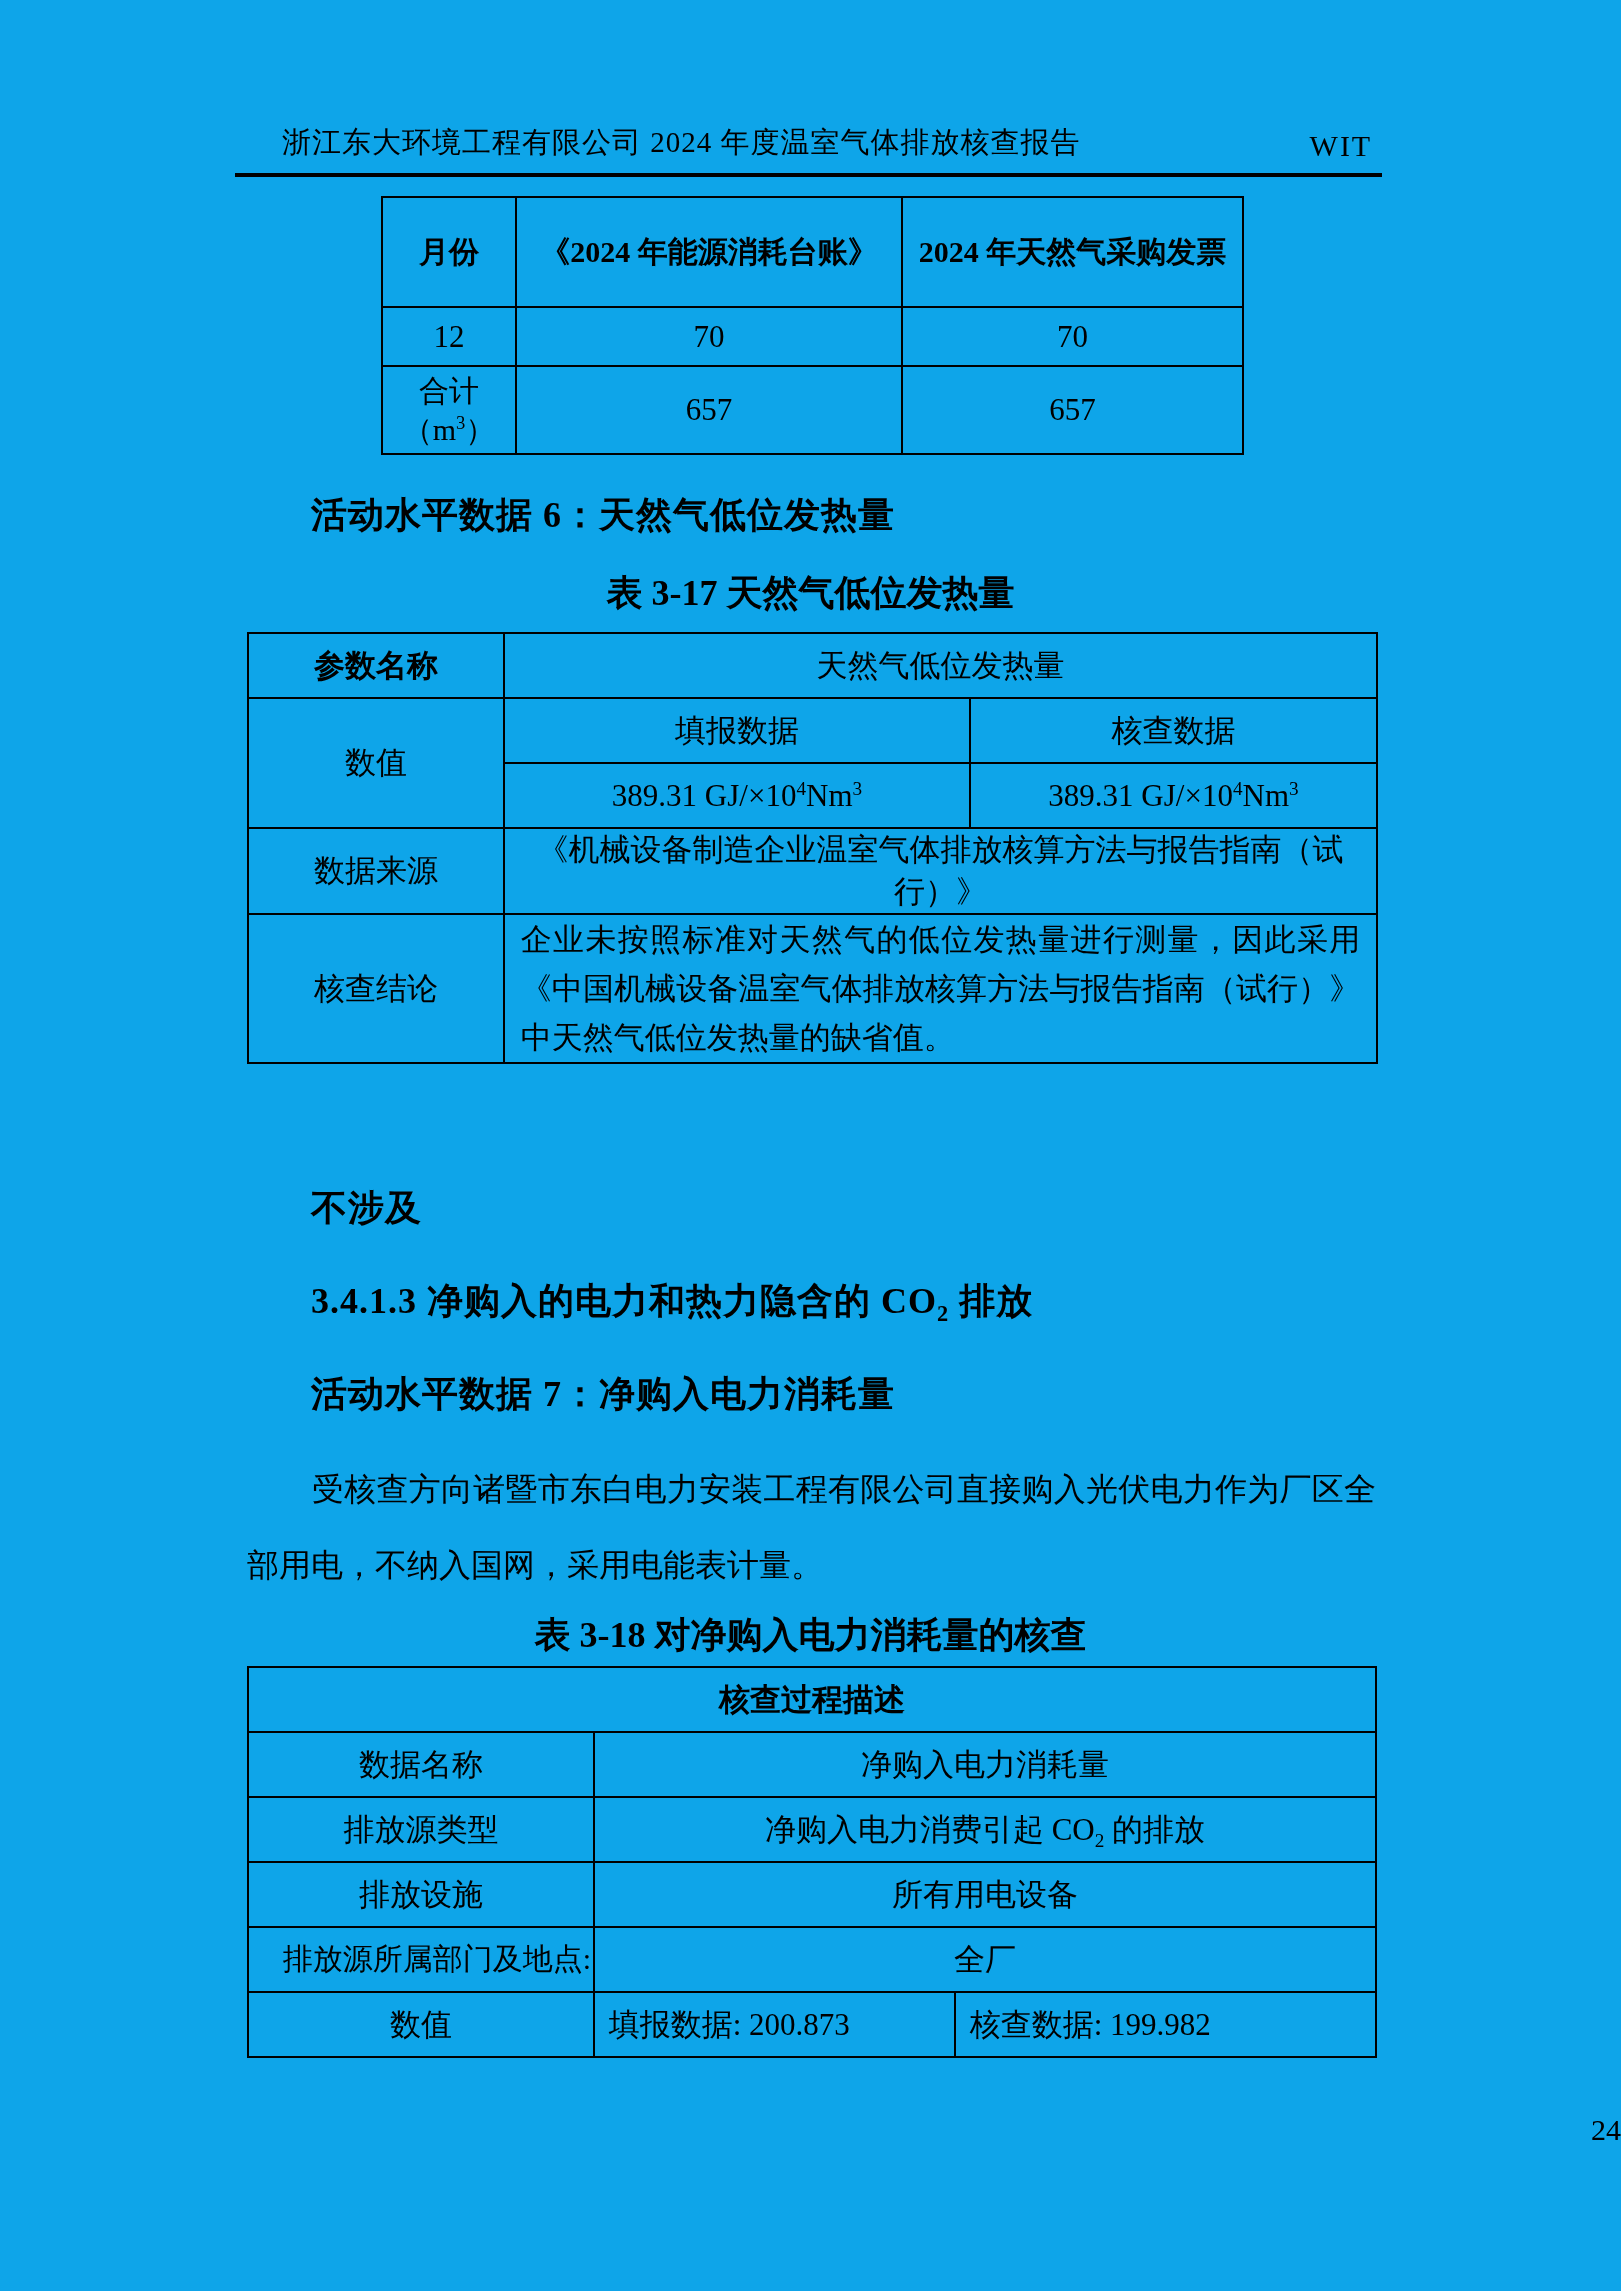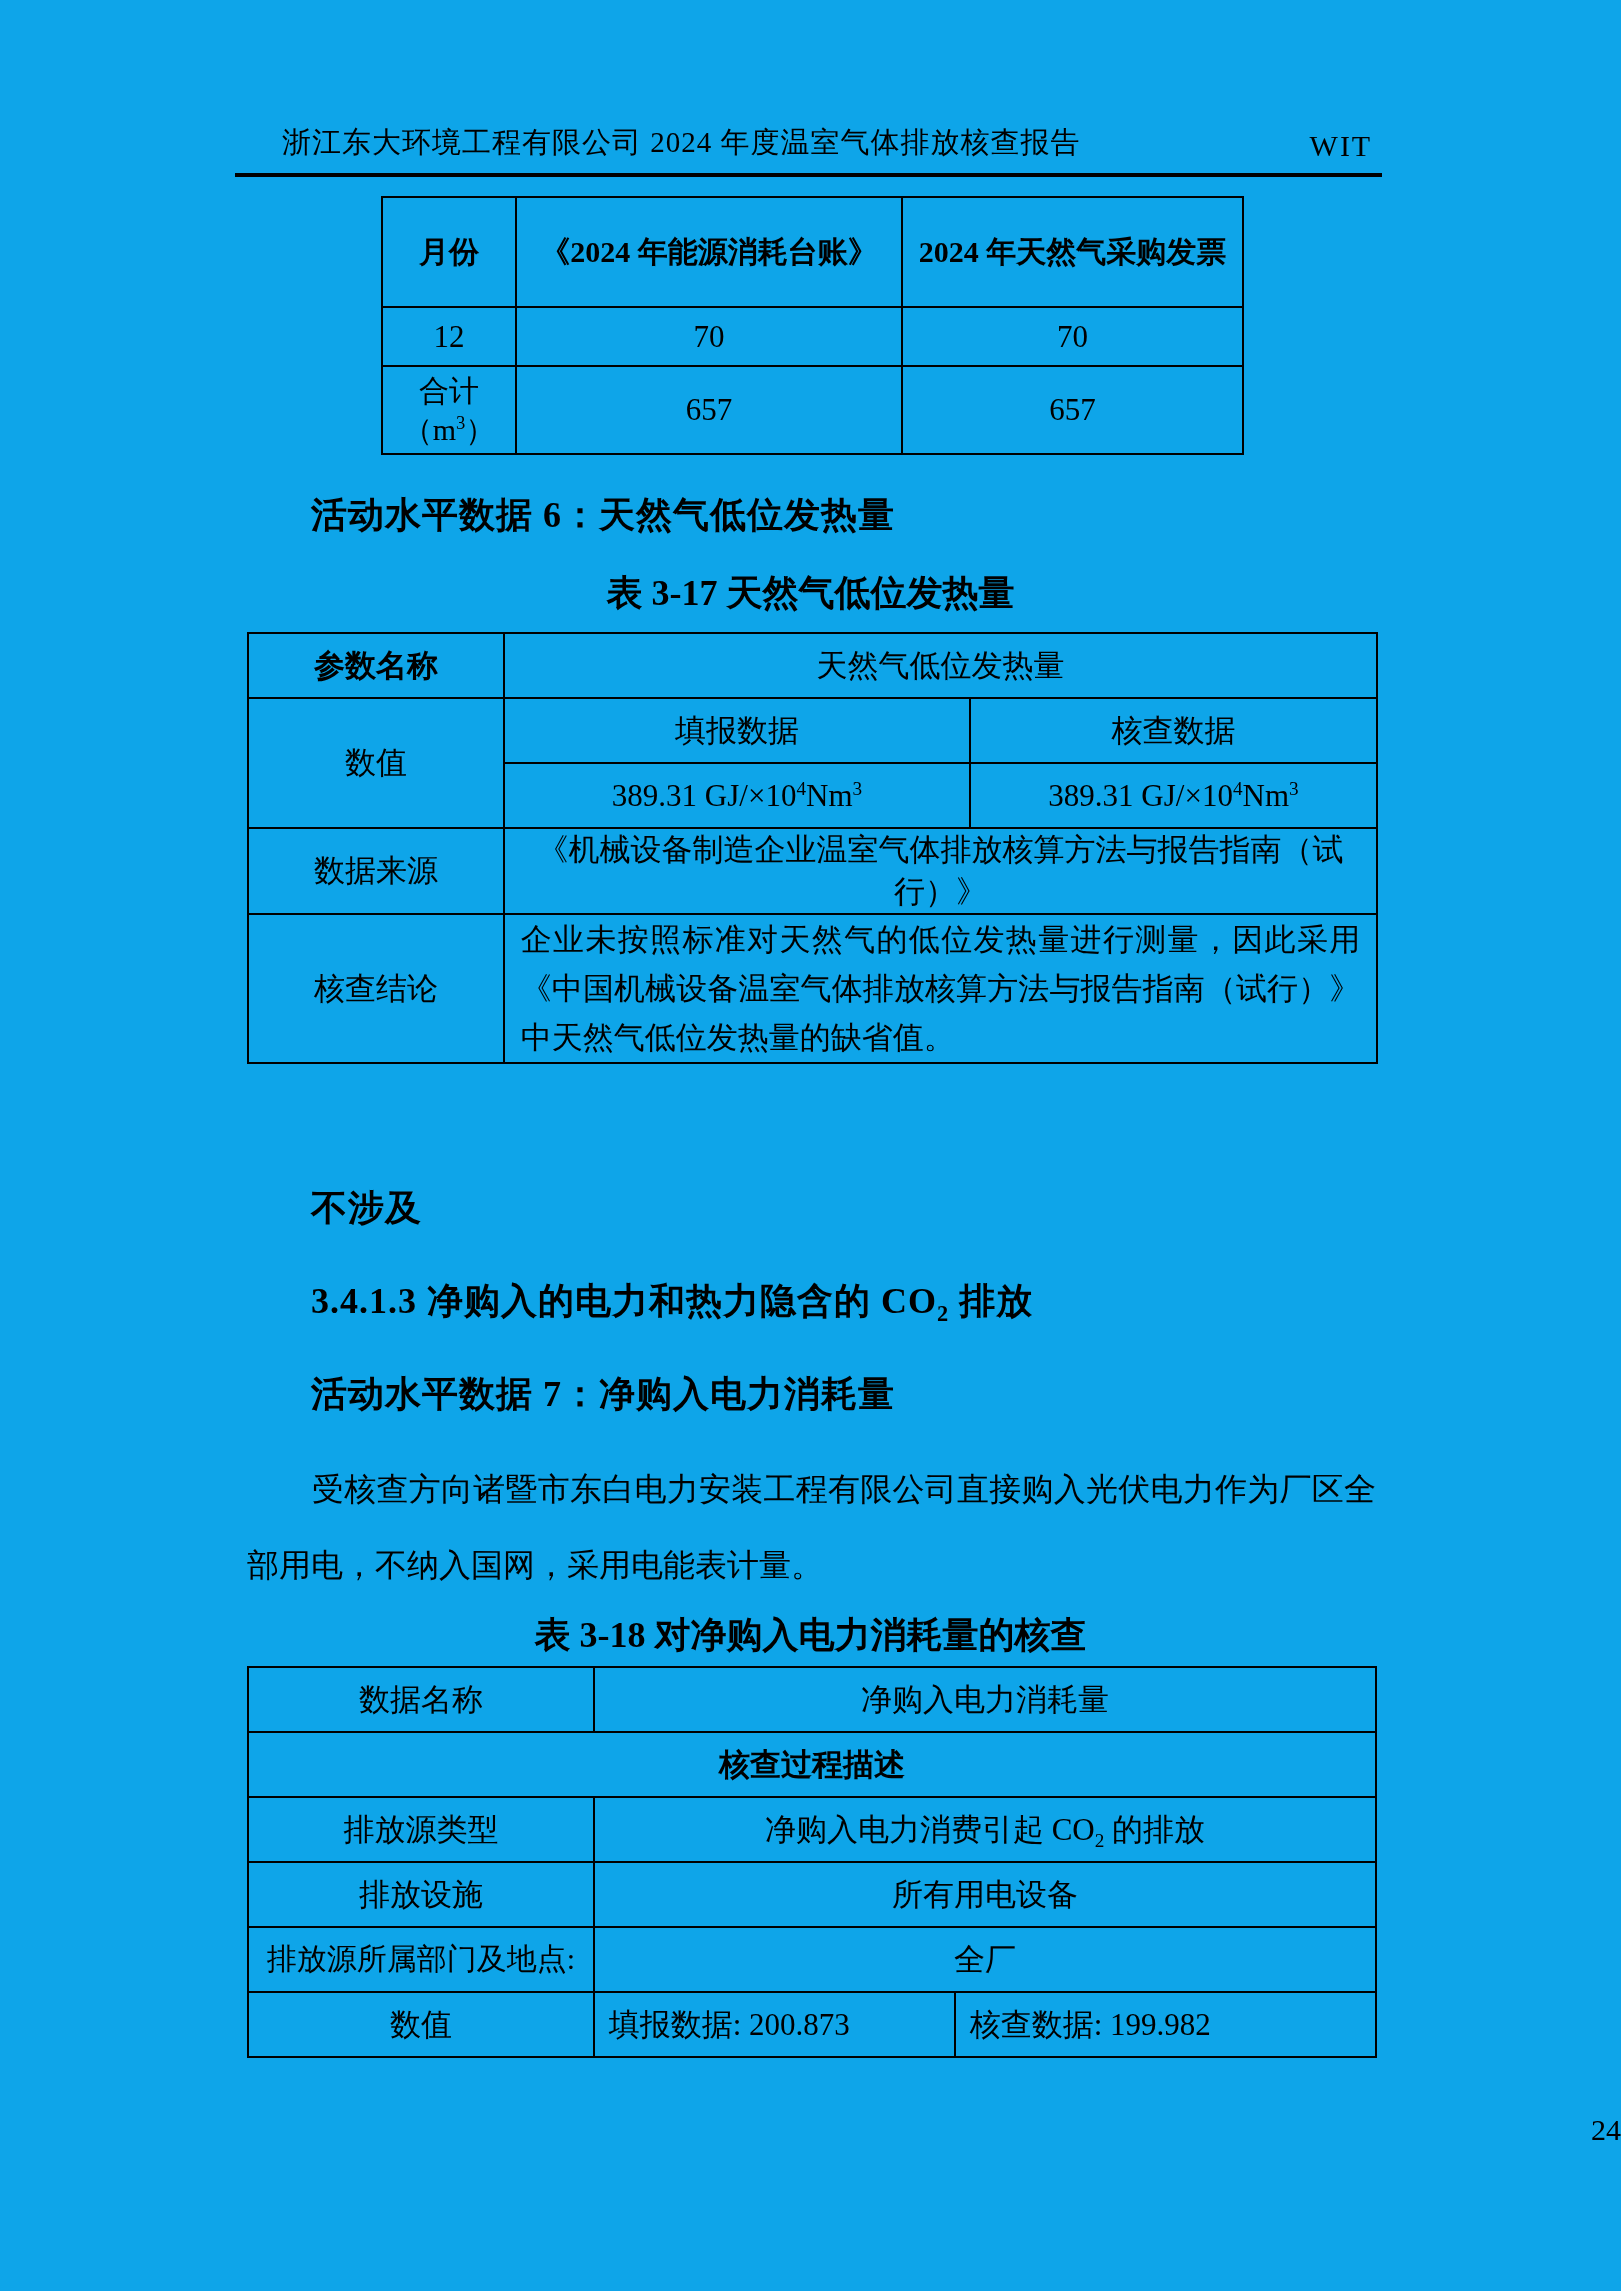--- a/index.html
+++ b/index.html
@@ -82,21 +82,21 @@
   .tbl-317 .r5 { height: 149px; }
   .cell-conclusion {
     text-align: justify;
     text-justify: inter-character;
     line-height: 49px;
     padding: 0 15.7px;
   }
   
   .tbl-318 { left: 247px; top: 1666px; width: 1128px; }
   .tbl-318 tr { height: 65px; }
-  .cell-dept { text-align: center; padding: 0 2px; font-size: 30px; }
+  .cell-dept { text-align: right; padding: 0 2px; font-size: 30px; }
   .cell-val { text-align: left; padding: 0 0 0 13.7px; }
   
   .page-num {
     position: absolute;
     left: 0; width: 1621px; top: 2113px;
     text-align: right;
     font-size: 30px;
   }
 </style>
 </head>
@@ -186,25 +186,25 @@
   <div class="caption" style="top:1611px">表 3-18 对净购入电力消耗量的核查</div>
 
   <table class="tbl-318">
     <colgroup>
         <col style="width:346px">
         <col style="width:361px">
         <col style="width:421px">
       </colgroup>
     <tbody>
         <tr>
+      <td colspan="3" class="bold">核查过程描述</td>
+    </tr>
+    <tr>
       <td>数据名称</td>
       <td colspan="2">净购入电力消耗量</td>
-    </tr>
-    <tr>
-      <td colspan="3" class="bold">核查过程描述</td>
     </tr>
     <tr>
       <td>排放源类型</td>
       <td colspan="2"><span>净购入电力消费引起 CO</span><sub>2</sub><span> 的排放</span></td>
     </tr>
     <tr>
       <td>排放设施</td>
       <td colspan="2">所有用电设备</td>
     </tr>
     <tr>

